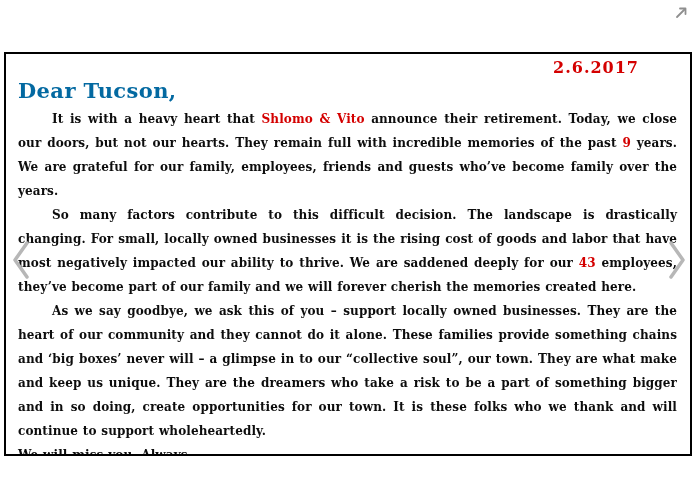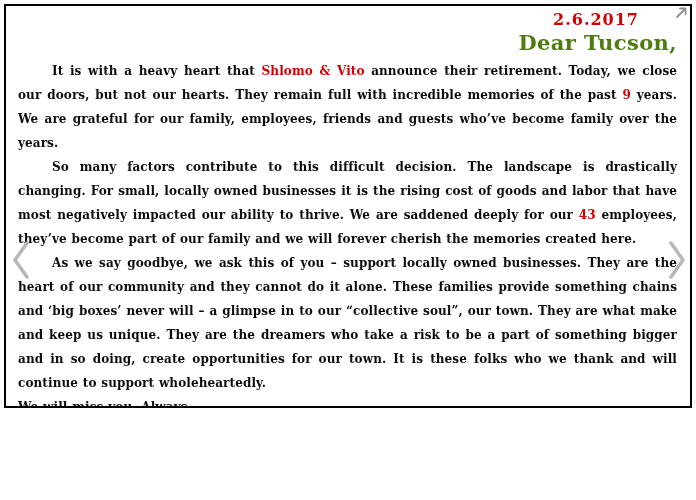--- a/index.html
+++ b/index.html
@@ -14,38 +14,38 @@
     width: 696px; height: 500px;
     padding: 4px;
     background: #ffffff;
   }
   .letter {
     width: 100%; height: 404px;
     border: 2px solid #000000;
     background: #ffffff;
     padding: 5px 13px 0 12px;
     overflow: hidden;
+    margin-top: 48px;
   }
   .date {
     text-align: right;
     padding-right: 38px;
     color: var(--accent, #d40000);
     font-weight: 700;
     font-size: 16px;
     line-height: 18px;
     letter-spacing: 1px;
   }
   .salutation {
     font-size: 21px;
     font-weight: 700;
     letter-spacing: 0.4px;
-    color: #4d7c0f;
+    color: #0369a1;
     margin: 1px 0 3px 0;
     line-height: 26px;
-    text-align: right;
   }
   .body-text {
     color: #0d0d0d;
   }
   .para {
     font-weight: 700;
     font-size: 12px;
     line-height: 24px;
     letter-spacing: 0.1px;
     word-spacing: 0.5px;

